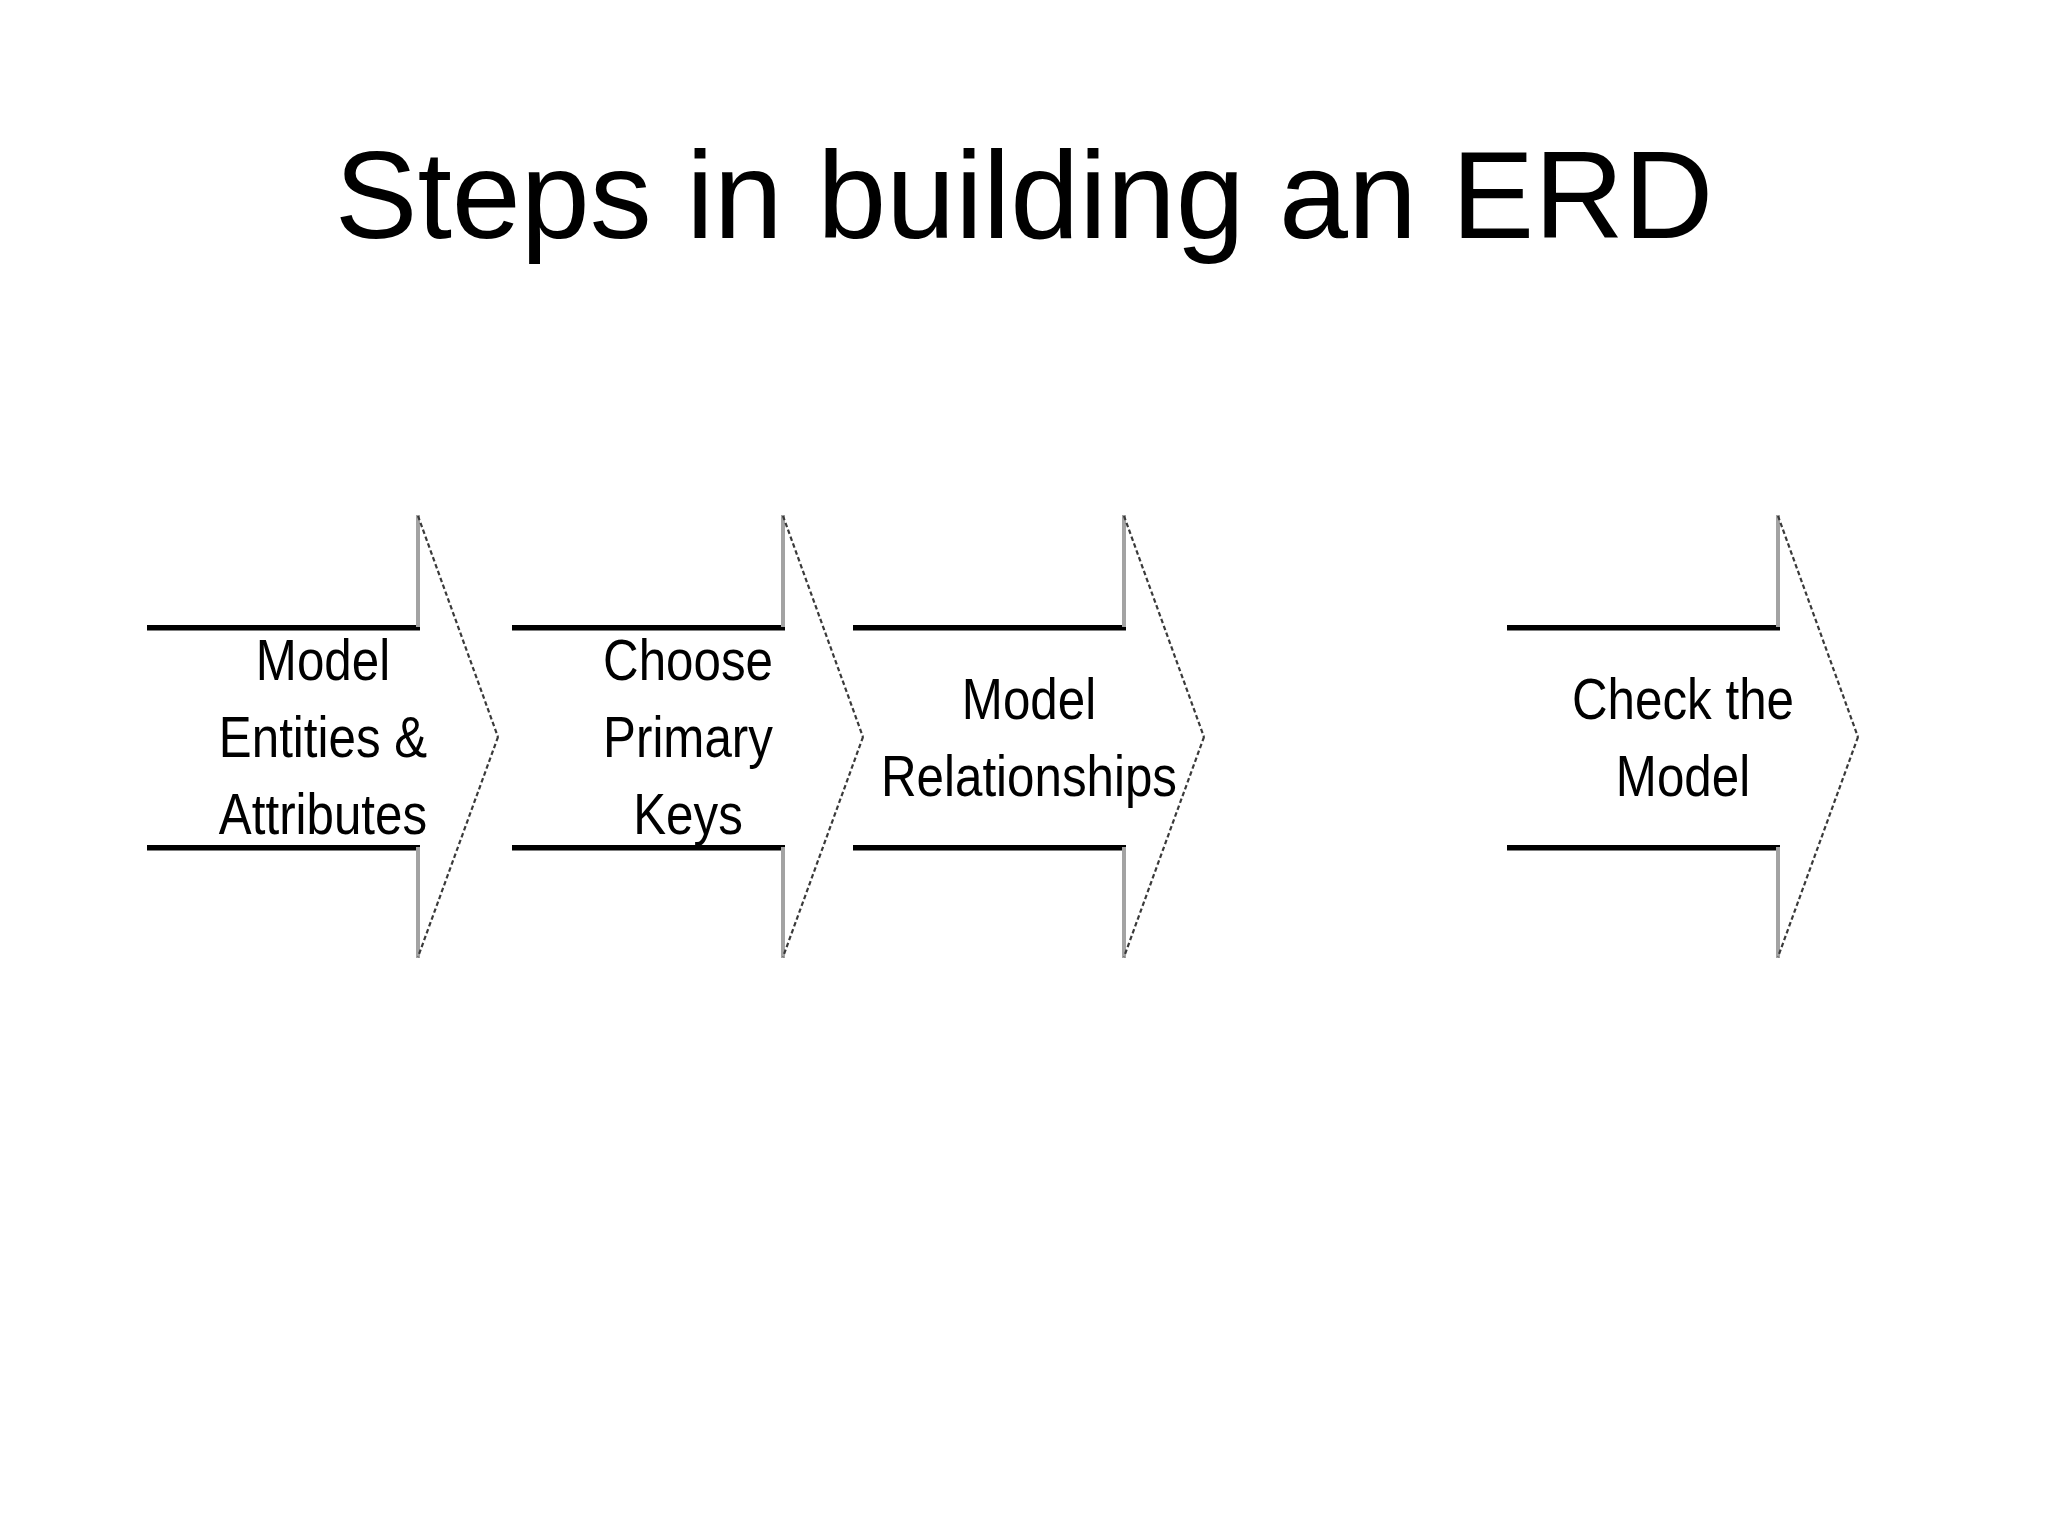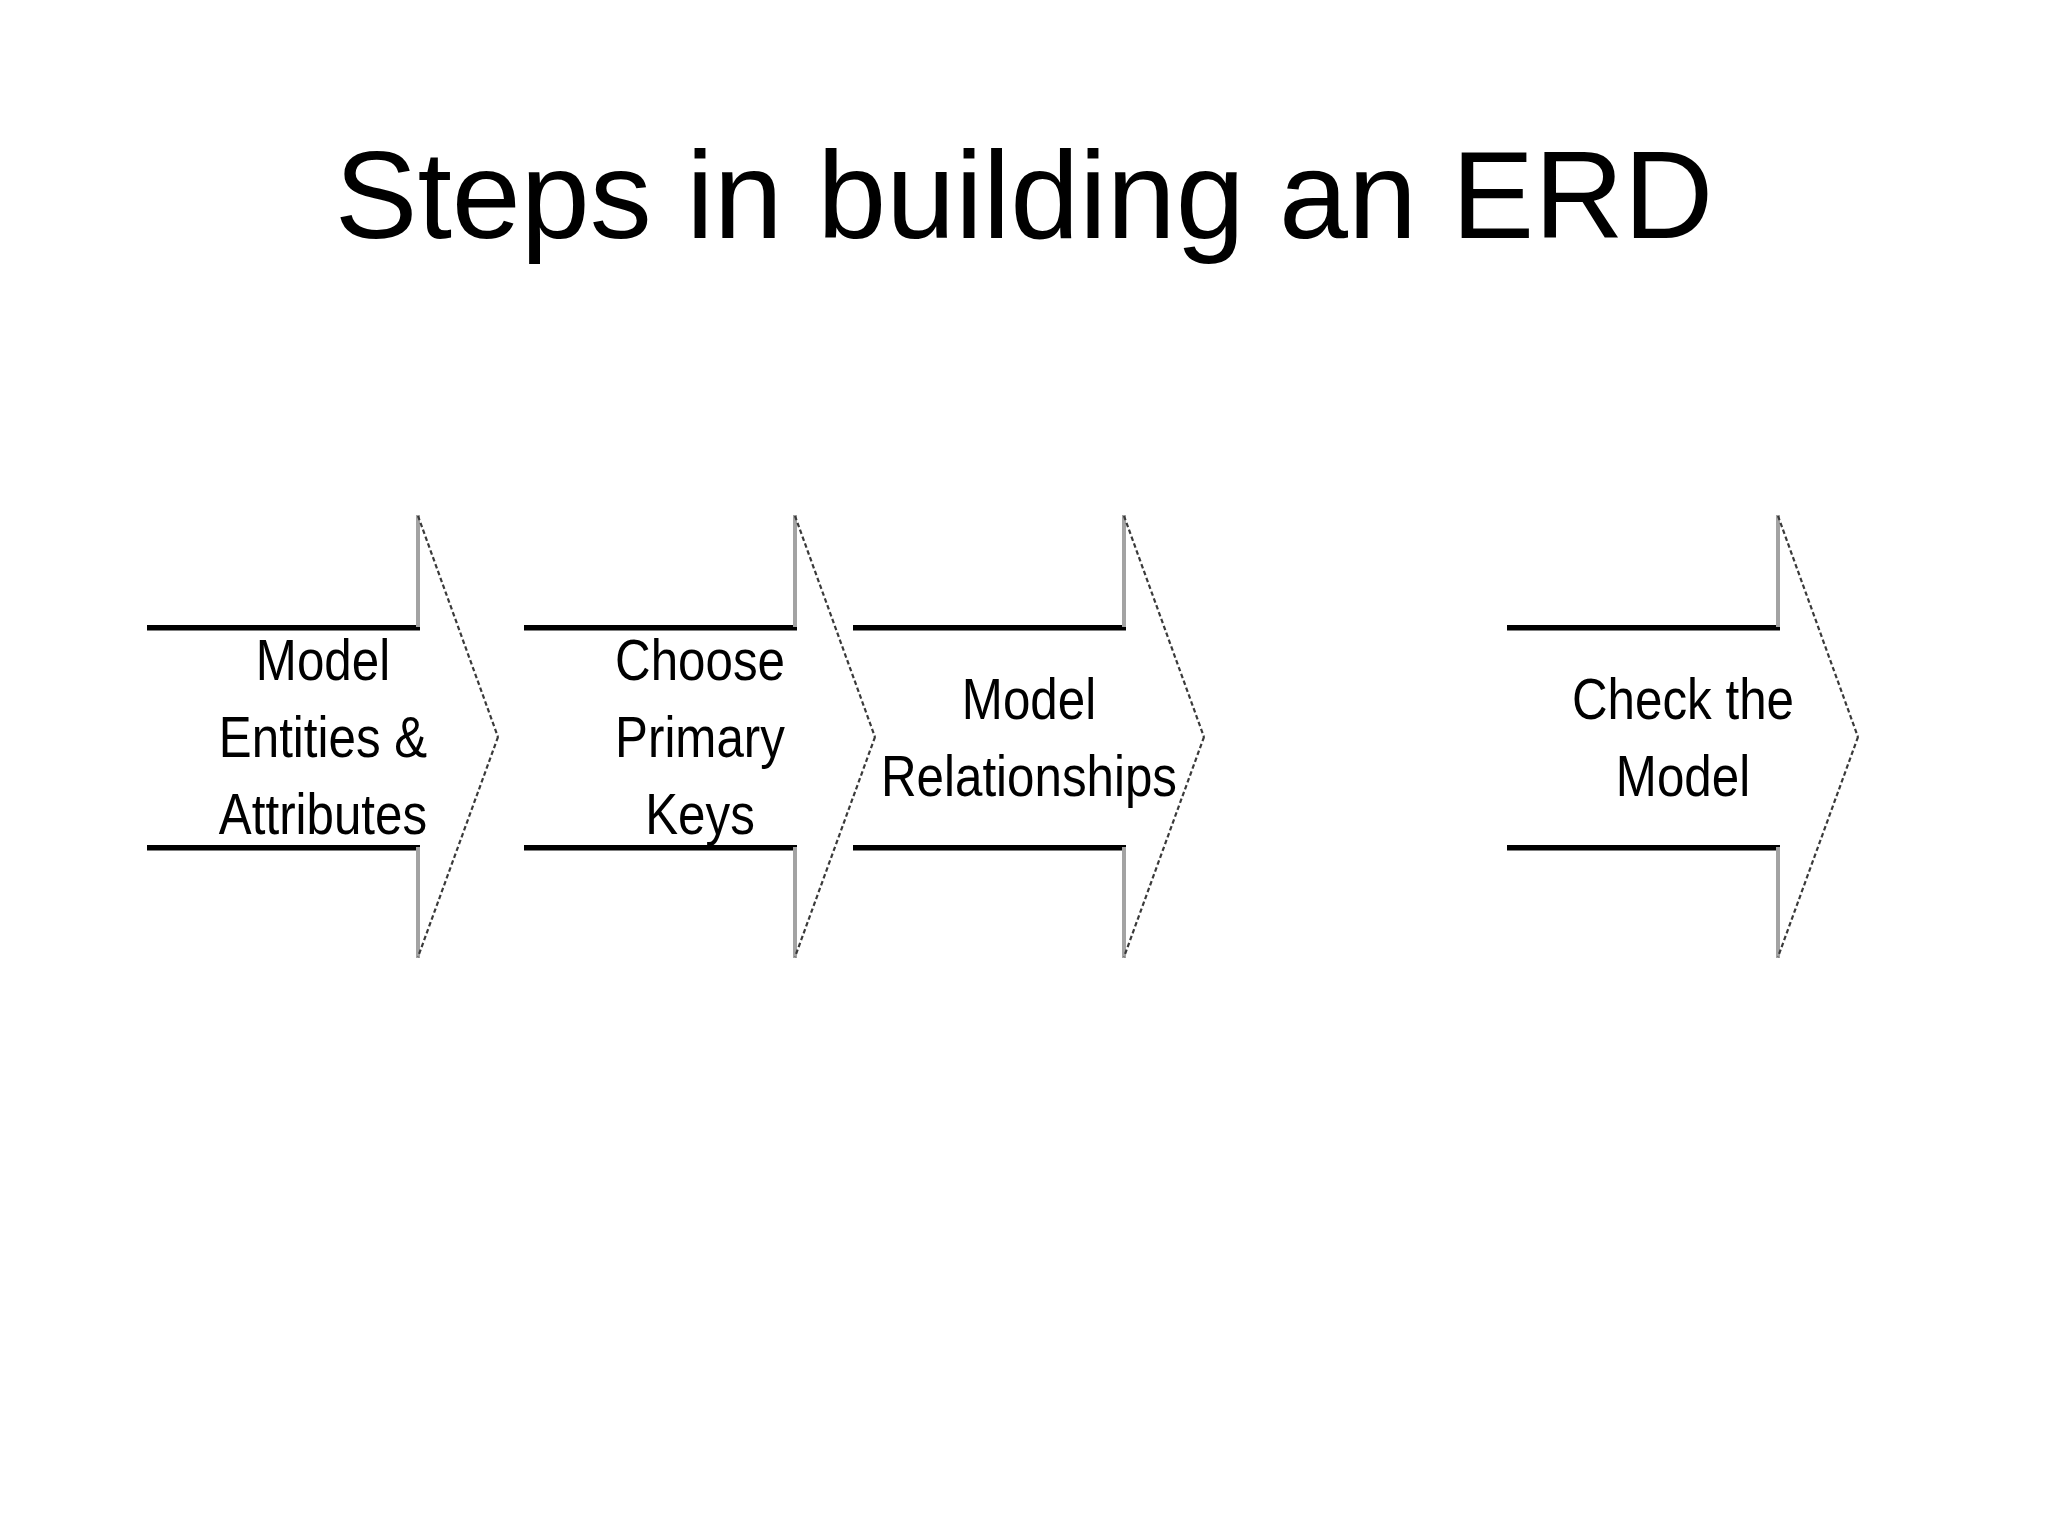--- a/index.html
+++ b/index.html
@@ -34,21 +34,21 @@
     width: 100%;
     height: 100%;
   }
   .step {
     position: absolute;
     top: 514px;
     width: 352px;
     height: 445px;
   }
   .step-1 { left: 147px; }
-  .step-2 { left: 524px; }
+  .step-2 { left: 512px; }
   .step-3 { left: 853px; }
   .step-4 { left: 1206px; }
   .step-5 { left: 1507px; }
   .step svg {
     position: absolute;
     left: 0;
     top: 0;
     width: 352px;
     height: 445px;
   }

